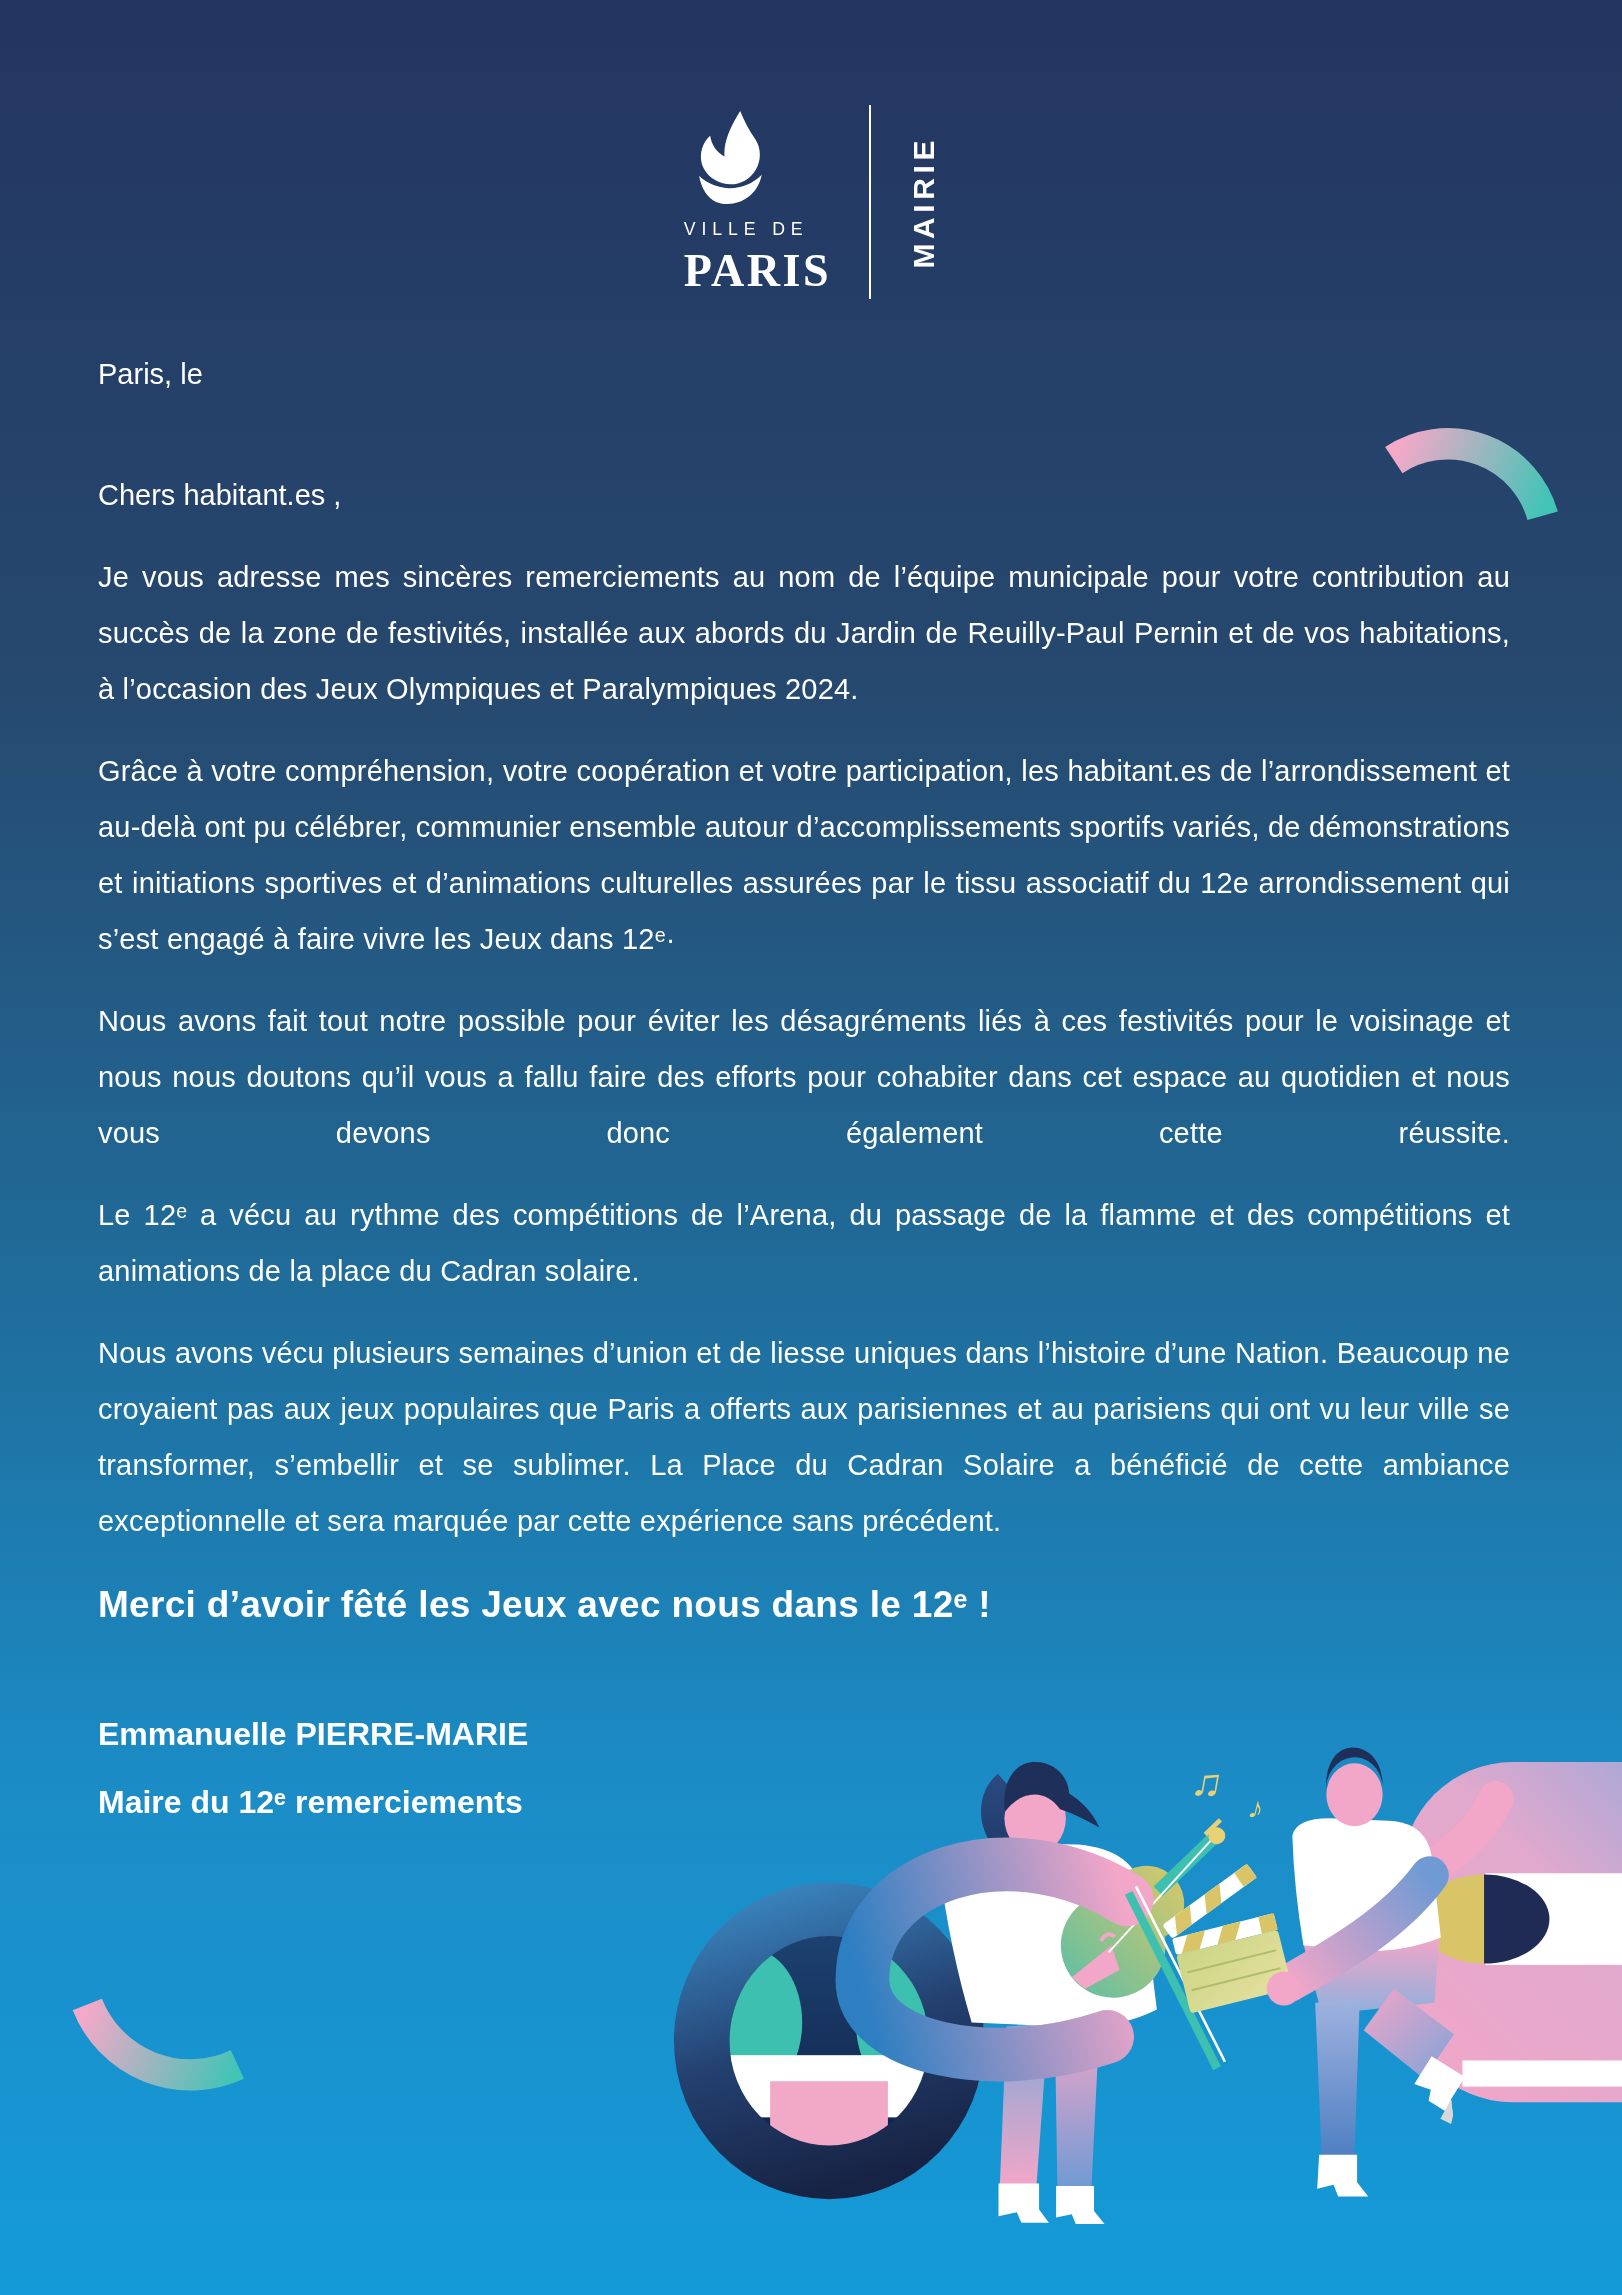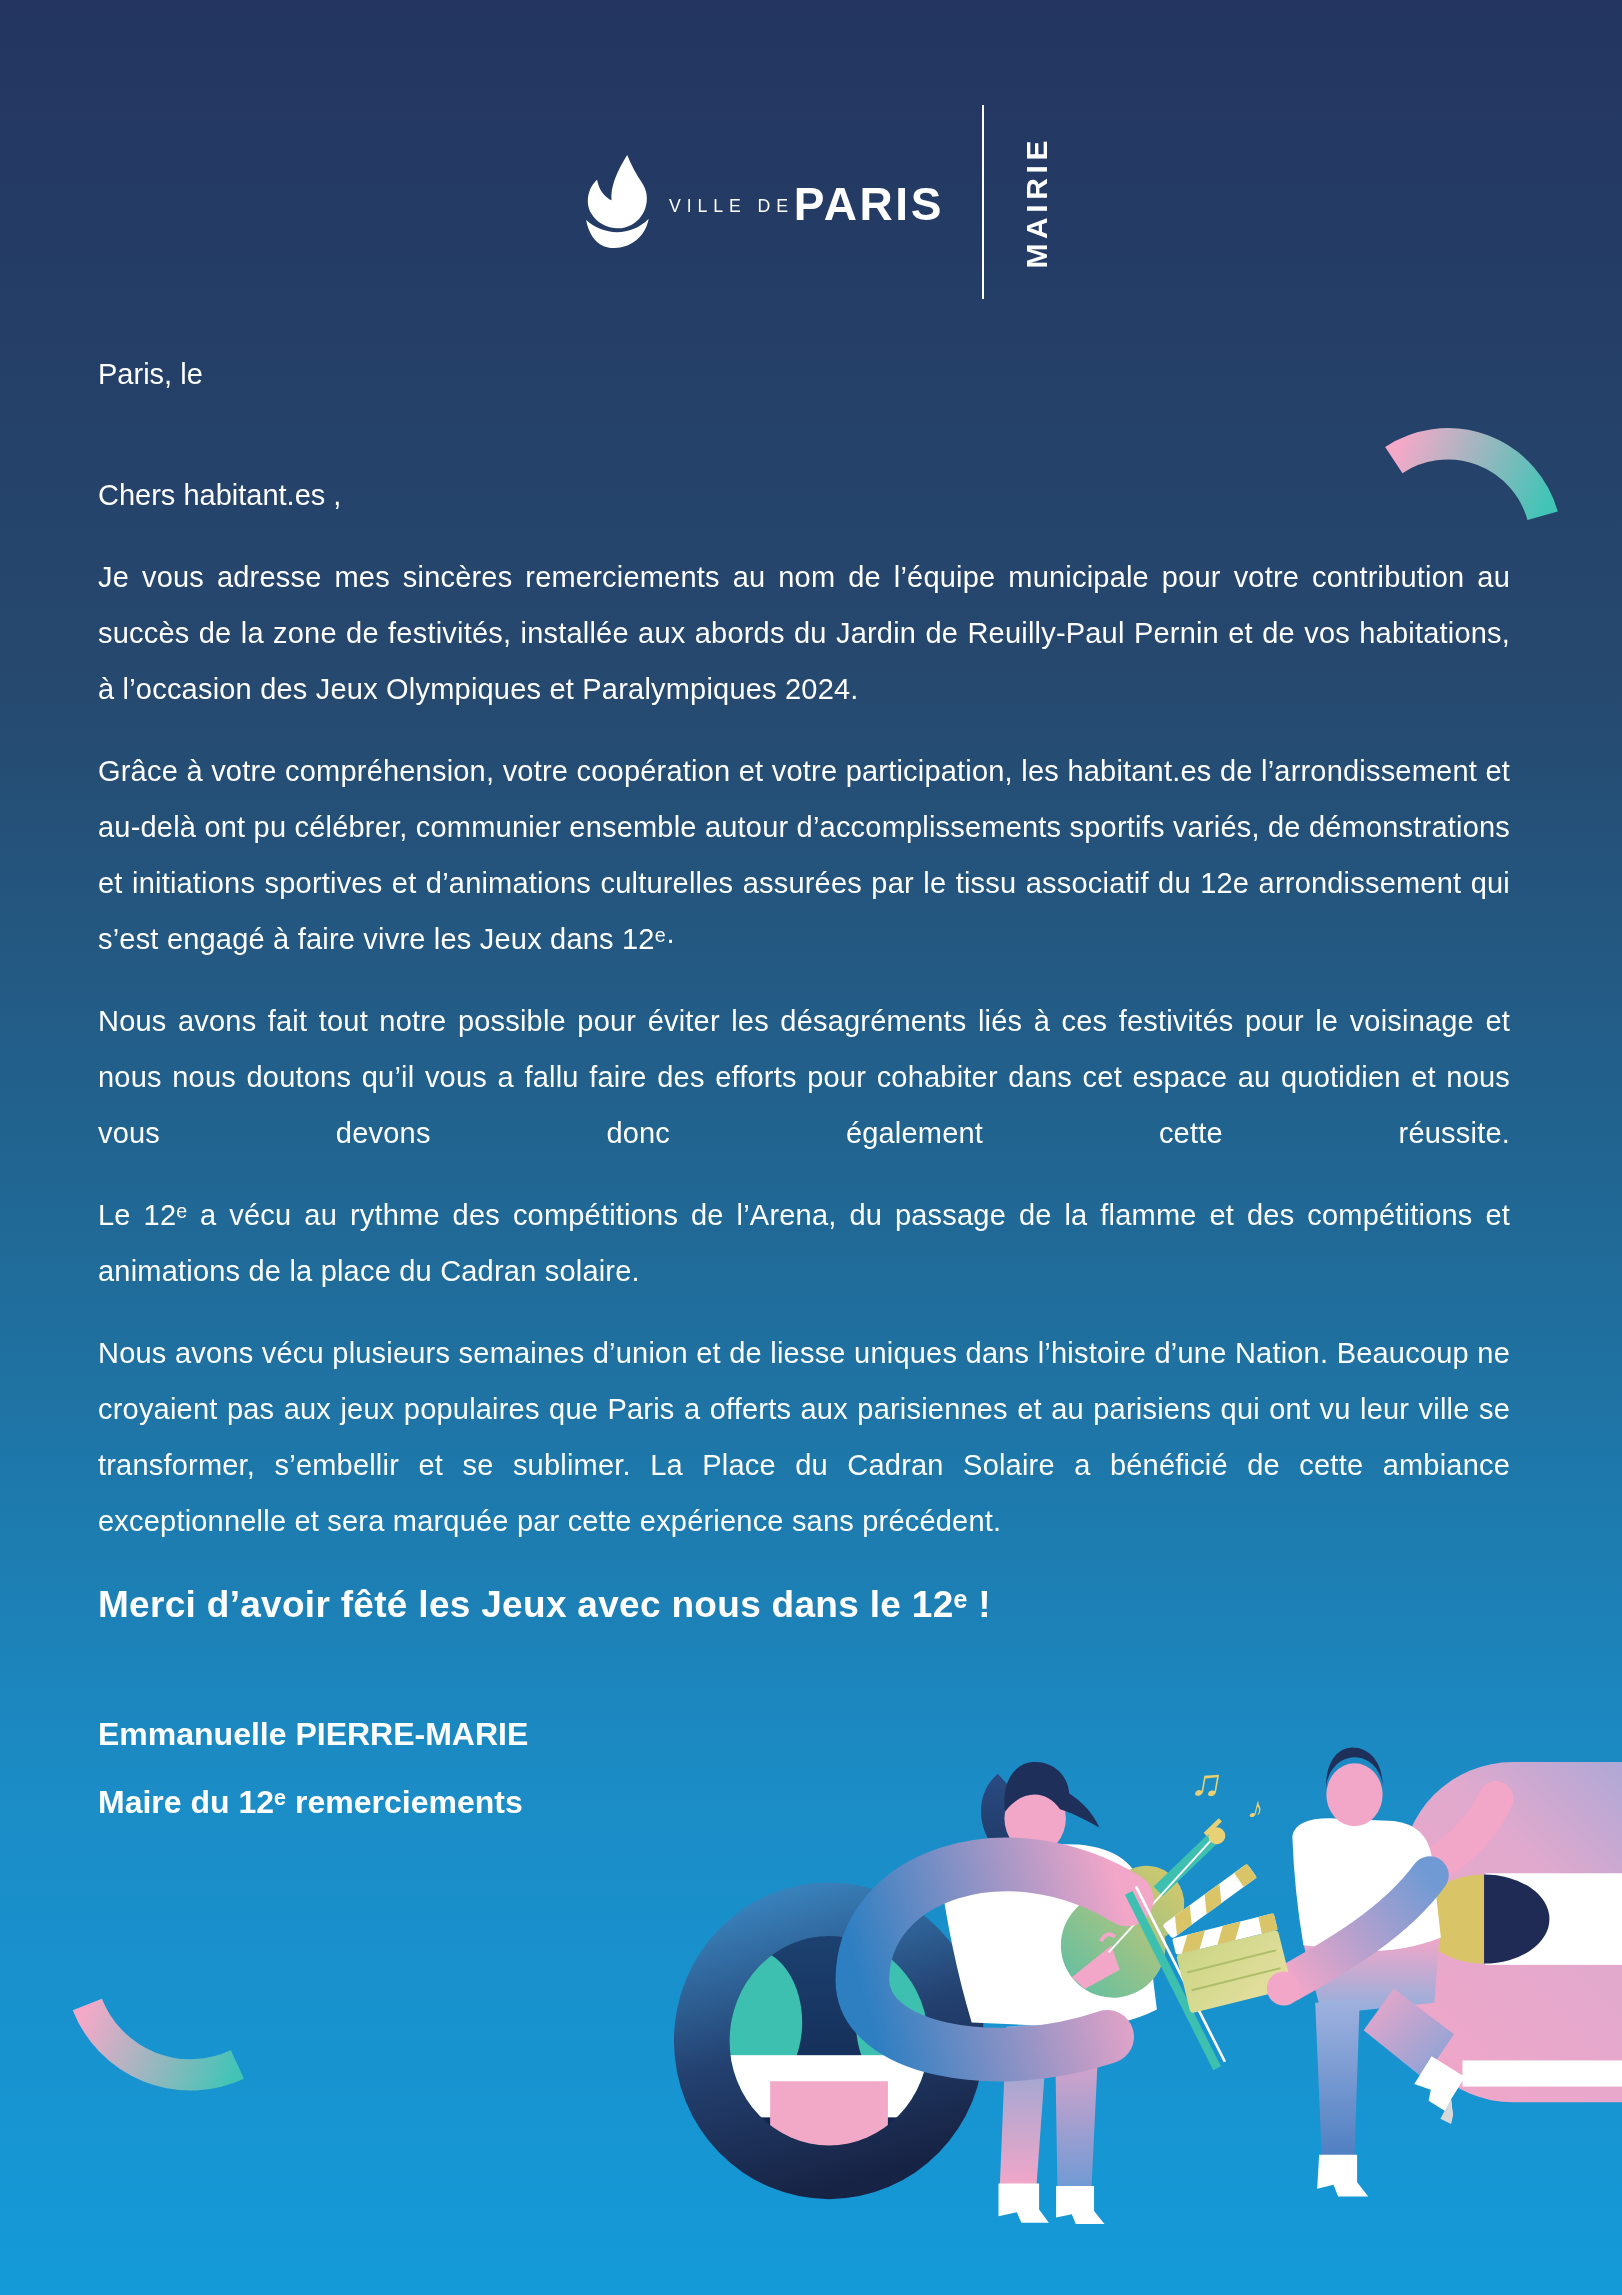--- a/index.html
+++ b/index.html
@@ -3,23 +3,23 @@
 <meta charset="utf-8">
 <style>
   html,body{margin:0;padding:0;}
   body{
     width:1623px;height:2295px;position:relative;overflow:hidden;
     background:linear-gradient(180deg,#233560 0%,#26496f 30%,#1f6f9e 58%,#1b8cc6 78%,#149ad8 100%);
     font-family:"Liberation Sans","DejaVu Sans",sans-serif;color:#ffffff;
   }
   
   .header{position:absolute;top:105px;left:0;width:100%;display:flex;justify-content:center;align-items:center;gap:38px;}
-  .paris-logo{display:flex;flex-direction:row;align-items:center;}
+  .paris-logo{display:flex;flex-direction:column;align-items:flex-start;}
   .paris-logo .ville-de{font-size:17.7px;letter-spacing:5.9px;font-weight:400;margin-top:9.2px;}
-  .paris-logo .paris{font-size:46px;font-weight:700;letter-spacing:2.6px;margin-top:3.9px;}
+  .paris-logo .paris{font-size:46px;font-weight:700;letter-spacing:2.6px;margin-top:3.9px;font-family:Liberation Serif, serif;}
   .logo-divider{width:2px;height:194px;background:#ffffff;}
   .mairie-logo{display:flex;align-items:center;}
   .mairie-vertical{writing-mode:vertical-rl;transform:rotate(180deg);font-size:30px;font-weight:700;letter-spacing:4.6px;line-height:1;}
   .mairie-number{font-size:164px;font-weight:700;line-height:.78;letter-spacing:-5.2px;margin-left:9.2px;}
   
   .letter{position:absolute;left:98px;right:113px;top:346px;}
   .letter .dateline{font-size:29px;line-height:56px;margin:0 0 65px 0;}
   .letter .salutation{font-size:29px;line-height:56px;margin:0 0 26px 0;}
   .letter p.body{font-size:29px;line-height:56px;margin:0 0 26px 0;text-align:justify;letter-spacing:0.2px;}
   .letter p.body.stretch-last{text-align-last:justify;}

